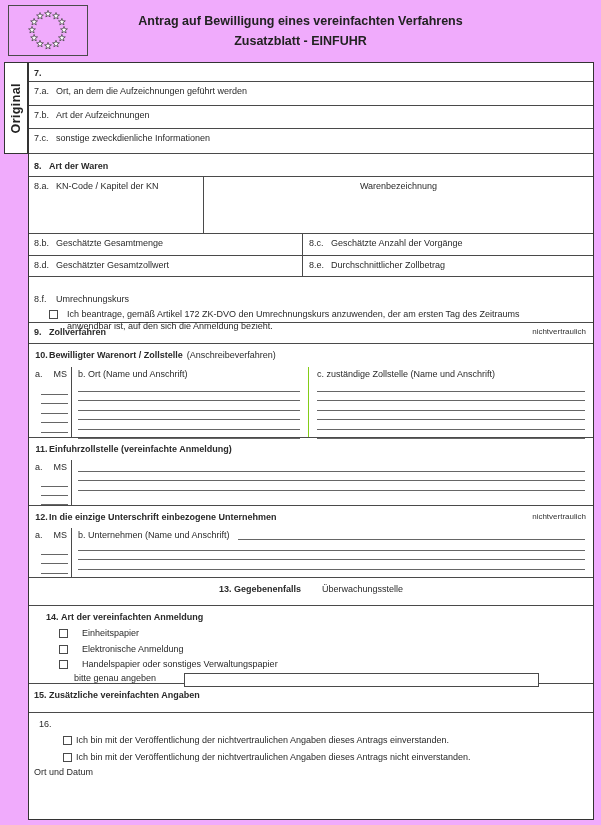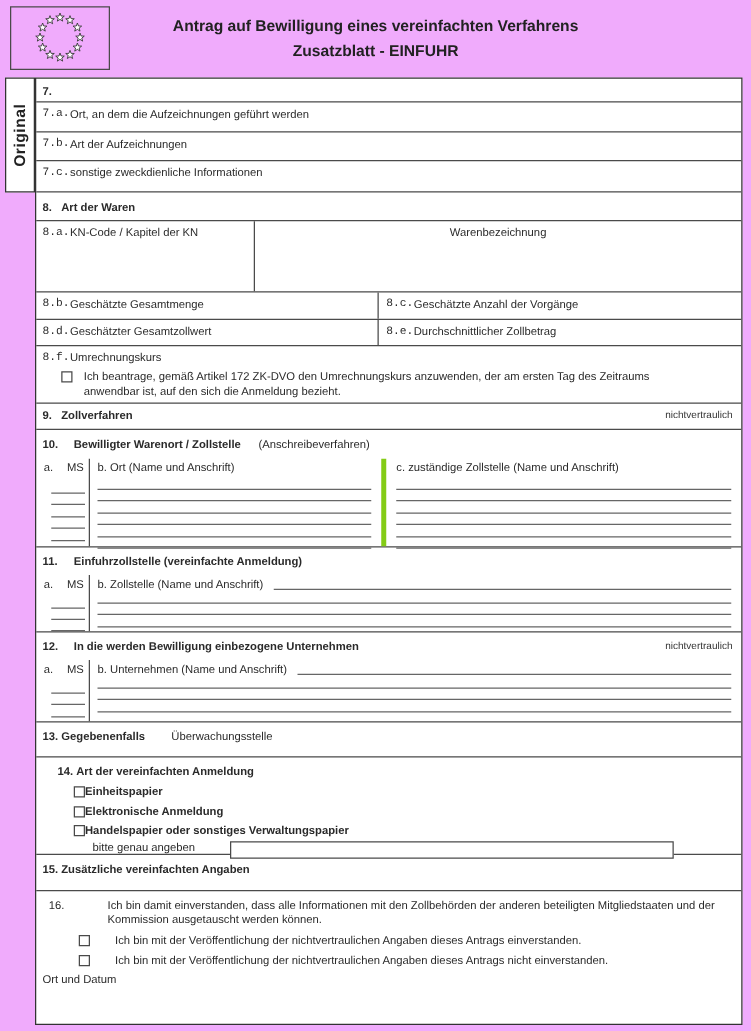--- a/index.html
+++ b/index.html
@@ -16,73 +16,73 @@
   .original { position:absolute; left:4px; top:62px; width:24px; height:92px;
               border:1.5px solid #333; display:flex; align-items:center; justify-content:center; background:#fff; }
   .original span { writing-mode:vertical-rl; transform:rotate(180deg);
                    font-weight:bold; font-size:12.5px; letter-spacing:.4px; color:#222; }
   
   .form { position:absolute; left:28px; top:62px; width:566px; height:758px;
           border:1.5px solid #333; background:#fff; font-size:9px; line-height:1.25; }
   .row { position:relative; border-bottom:1px solid #4a4a4a; }
   .flexr { display:flex; }
   .bold { font-weight:bold; }
-  .num  { flex:0 0 22px;font-family:Liberation Mono, monospace; }
+  .num  { flex:0 0 22px; }
   .hnum { flex:0 0 15px; }
   .badge { margin-left:auto; font-size:8px; color:#333; padding-right:2px; }
   .cb { width:9px; height:9px; border:1px solid #4a4a4a; background:#fff; flex:0 0 9px; margin-top:1px; }
   .line  { border-bottom:1px solid #666; height:9.5px; }
   .sline { border-bottom:1px solid #666; height:9.5px; margin-left:12px; margin-right:3px; }
   .fill-line { flex:1; border-bottom:1px solid #666; margin-left:8px; align-self:flex-end; margin-bottom:1px; }
   
   .r7h  { height:19px; padding:5px 5px 0 5px; }
   .r7a  { height:24px; padding:4px 5px 0 5px; }
   .r7b  { height:23px; padding:4px 5px 0 5px; }
   .r7c  { height:25px; padding:4px 5px 0 5px; }
   .r8h  { height:23px; padding:7px 5px 0 5px; }
   .r8a  { height:57px; display:flex; }
   .r8a .cell-l { flex:0 0 175px; border-right:1px solid #4a4a4a; padding:4px 4px 0 5px; display:flex; }
   .r8a .cell-r { flex:1; padding-top:4px; text-align:center; }
   .r8bc { height:22px; display:flex; }
   .r8de { height:21px; display:flex; }
   .cell-274 { flex:0 0 274px; border-right:1px solid #4a4a4a; padding:4px 4px 0 5px; display:flex; }
   .cell-rest { flex:1; padding:4px 4px 0 6px; display:flex; }
   .r8f  { height:46px; padding:4px 0 0 0; }
-  .r8f .head { display:flex; padding-left:5px; }
+  .r8f .head { display:flex; padding-left:5px;margin-top:13px; }
   .r8f .cbrow { display:flex; gap:9px; padding-left:20px; margin-top:4px; }
   .r8f .cbtext { width:495px; }
   .r9   { height:21px; display:flex; padding:4px 5px 0 5px; }
   .r10  { height:94px; }
   .r11  { height:68px; }
   .r12  { height:72px; }
-  .sec-title { display:flex; padding:6px 5px 0 5px; gap:10px; }
+  .sec-title { display:flex; padding:6px 5px 0 5px; gap:0;text-align:center; }
   .sec-title .sfx { margin-left:4px; }
   .grid { display:flex; margin-top:3px; position:absolute; left:0; right:0; bottom:0; }
   .r10 .grid { top:20px; } .r11 .grid { top:19px; } .r12 .grid { top:19px; }
   .col-a { flex:0 0 43px; border-right:1px solid #4a4a4a; display:flex; flex-direction:column; }
   .col-a .ab { display:flex; padding:2px 0 0 6px; gap:11px; }
-  .col-b237 { flex:0 0 237px; border-right:4px solid #84cc16; padding:2px 8px 0 6px; }
+  .col-b237 { flex:0 0 237px; border-right:1px solid #84cc16; padding:2px 8px 0 6px; }
   .col-c { flex:1; padding:2px 8px 0 8px; }
   .col-bfull { flex:1; padding:2px 8px 0 6px; }
   .lbl-row { display:flex; }
   .mt { margin-top:2px; }
-  .r13 { height:28px; display:flex; padding:6px 5px 0 5px; }
+  .r13 { height:28px; display:flex; padding:6px 5px 0 5px;justify-content:center; }
   .r13 .sfx { margin-left:21px; }
   .r14 { height:78px; padding-top:6px; }
   .r14 .head { display:flex; padding-left:5px;margin-left:12px; }
-  .r14 .opt { display:flex; gap:0; padding-left:30px; margin-top:4.5px;font-weight:bold; }
+  .r14 .opt { display:flex; gap:14px; padding-left:30px; margin-top:4.5px; }
   .r14 .spec { display:flex; padding-left:45px; margin-top:2px; align-items:flex-start; }
   .spec-input { width:355px; height:14px; border:1px solid #4a4a4a; margin-left:28px; background:#fff;
                 font-size:9px; padding:1px 3px; }
   .r15 { height:29px; display:flex; padding:6px 5px 0 5px; }
   .r16 { height:104px; border-bottom:none; padding-top:6px; }
   .r16 .stmt { display:flex; padding-left:10px; }
   .r16 .stmt .num16 { flex:0 0 47px; font-weight:normal; }
   .r16 .stmt .txt { width:500px; }
-  .r16 .opt { display:flex; gap:20px; padding-left:34px; margin-top:5px; }
+  .r16 .opt { display:flex; gap:4px; padding-left:34px; margin-top:5px; }
   .r16 .sign { display:flex; margin-top:4px; padding-left:5px; font-weight:normal;flex-direction:column; }
   .r16 .sign .pd { flex:0 0 241px; }
 </style>
 </head>
 <body>
 
 <div class="page">
 
   <div class="eu-box">
     <svg width="78" height="49" viewBox="0 0 78 49">
@@ -228,35 +228,31 @@
         <div class="col-a">
           <div class="ab">
             <span>a.</span>
             <span>MS</span>
           </div>
           <div class="sline" style="margin-top:4px"></div>
           <div class="sline"></div>
           <div class="sline"></div>
         </div>
         <div class="col-bfull">
-          <div class="lbl-row">
-            <span>b. Zollstelle (Name und Anschrift)</span>
-            <span class="fill-line"></span>
-          </div>
           <div class="line"></div>
           <div class="line"></div>
           <div class="line"></div>
         </div>
       </div>
     </div>
 
     <div class="row r12">
       <div class="sec-title">
         <span class="hnum bold">12.</span>
-        <span class="bold">In die werden Bewilligung einbezogene Unternehmen</span>
+        <span class="bold">In die einzige Unterschrift einbezogene Unternehmen</span>
         <span class="badge">nichtvertraulich</span>
       </div>
       <div class="grid">
         <div class="col-a">
           <div class="ab">
             <span>a.</span>
             <span>MS</span>
           </div>
           <div class="sline" style="margin-top:4px"></div>
           <div class="sline"></div>
@@ -304,21 +300,20 @@
     </div>
 
     <div class="row r15">
       <span class="hnum bold">15.</span>
       <span class="bold">Zusätzliche vereinfachten Angaben</span>
     </div>
 
     <div class="row r16">
       <div class="stmt">
         <span class="num16">16.</span>
-        <span class="txt">Ich bin damit einverstanden, dass alle Informationen mit den Zollbehörden der anderen beteiligten Mitgliedstaaten und der Kommission ausgetauscht werden können.</span>
       </div>
       <div class="opt">
         <span class="cb"></span>
         <span>Ich bin mit der Veröffentlichung der nichtvertraulichen Angaben dieses Antrags einverstanden.</span>
       </div>
       <div class="opt">
         <span class="cb"></span>
         <span>Ich bin mit der Veröffentlichung der nichtvertraulichen Angaben dieses Antrags nicht einverstanden.</span>
       </div>
       <div class="sign">

